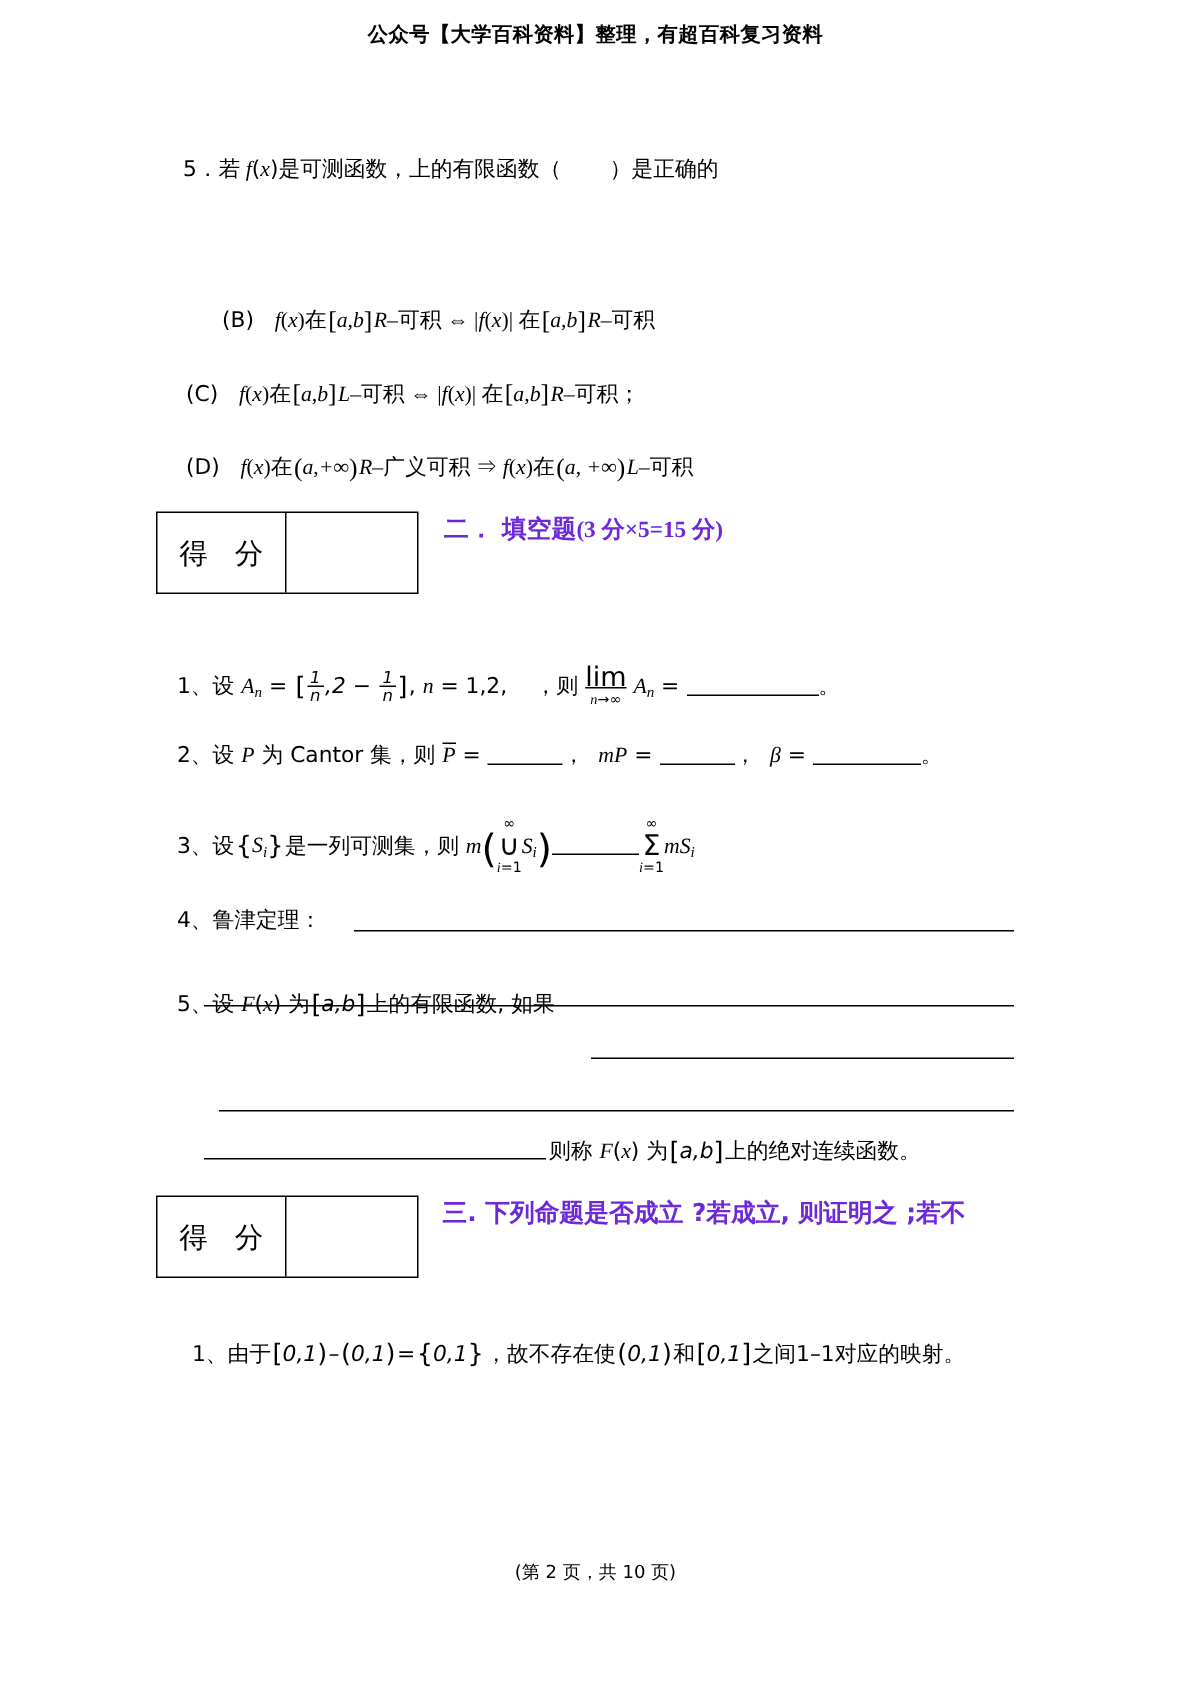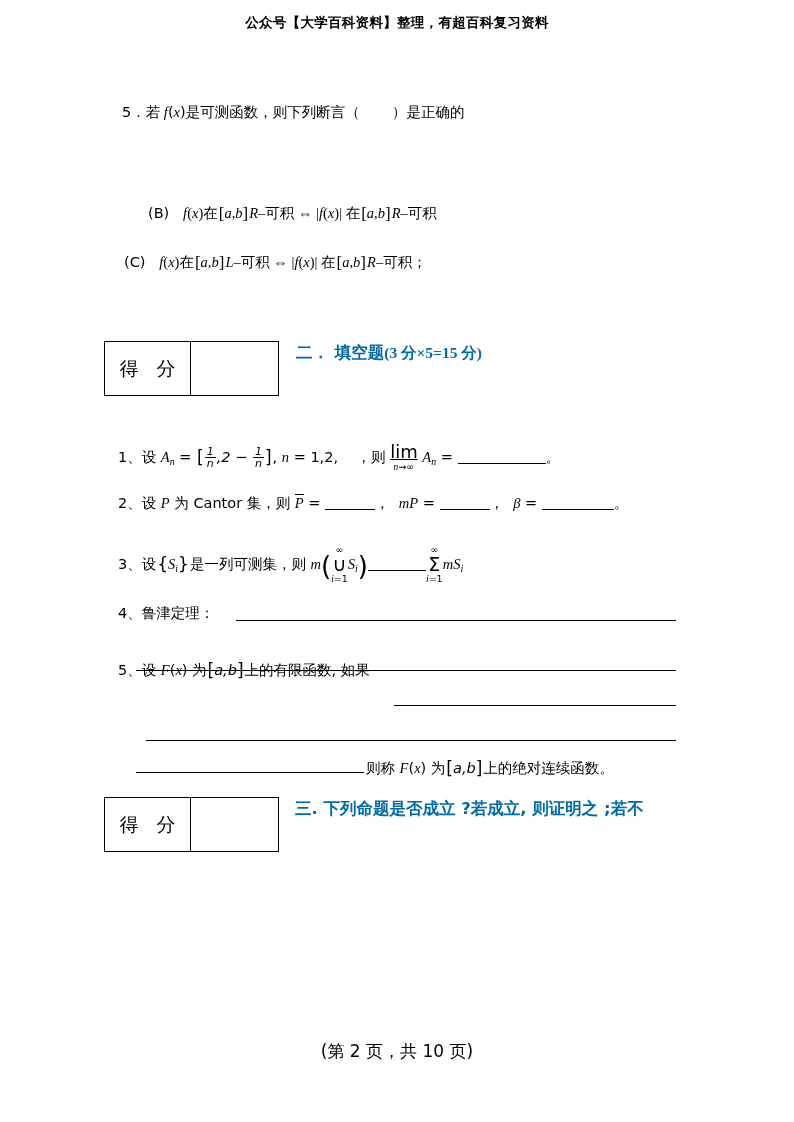--- a/index.html
+++ b/index.html
@@ -93,21 +93,21 @@
   }
   .scorebox .cellR {
     flex: 1;
   }
 
   .sect-title {
     position: absolute;
     font-family: "DejaVu Sans", sans-serif;
     font-weight: bold;
     font-size: 16.5px;
-    color: #0369a1;
+    color: #6d28d9;
     white-space: nowrap;
   }
   .sect-title .paren {
     font-family: "Liberation Serif", serif;
     font-weight: bold;
     font-size: 15.5px;
   }
 
   .blank {
     display: inline-block;
@@ -122,21 +122,21 @@
     height: 0;
   }
 
   .footer {
     position: absolute;
     left: 0;
     top: 1040px;
     width: 794px;
     text-align: center;
     font-family: "DejaVu Sans", sans-serif;
-    font-size: 17px;
+    font-size: 12px;
   }
   .stack {
     display: inline-block;
     text-align: center;
     vertical-align: middle;
     line-height: 1;
   }
   .stack .top { font-size: 9.5px; display: block; }
   .stack .mid { font-size: 19px; display: block; }
   .stack .bot { font-size: 9.5px; display: block; }
@@ -161,34 +161,38 @@
   .ovl { border-top: 1px solid #000; padding-top: 0px; display: inline-block; }
 </style>
 </head>
 <body>
 
 <div class="page">
 
   <div class="banner">公众号【大学百科资料】整理，有超百科复习资料</div>
 
   <div class="ln cn" style="left:122px; top:103px;">
-    <span>5．若</span><i class="v"> f</i>(<i class="v">x</i>)<span>是可测函数，则下列断言（</span>&nbsp;&nbsp;&nbsp;&nbsp;&nbsp;&nbsp;&nbsp;<span>）是正确的</span>
+    <span>5．若</span><i class="v"> f</i>(<i class="v">x</i>)<span>是可测函数，上的有限函数（</span>&nbsp;&nbsp;&nbsp;&nbsp;&nbsp;&nbsp;&nbsp;<span>）是正确的</span>
   </div>
 
 
   <div class="ln cn" style="left:124px; top:203px;margin-left:24px;">
     <span>(B)</span>&nbsp;&nbsp;
     <span class="ln" style="position:static;"><i class="v">f</i>(<i class="v">x</i>)在<span class="br sq">a,b</span><i class="v">R</i>–可积&nbsp;⇔&nbsp;|<i class="v">f</i>(<i class="v">x</i>)|&nbsp;在<span class="br sq">a,b</span><i class="v">R</i>–可积</span>
   </div>
 
   <div class="ln cn" style="left:124px; top:252px;">
     <span>(C)</span>&nbsp;&nbsp;
     <span class="ln" style="position:static;"><i class="v">f</i>(<i class="v">x</i>)在<span class="br sq">a,b</span><i class="v">L</i>–可积&nbsp;⇔&nbsp;|<i class="v">f</i>(<i class="v">x</i>)|&nbsp;在<span class="br sq">a,b</span><i class="v">R</i>–可积；</span>
   </div>
 
+  <div class="ln cn" style="left:124px; top:301px;">
+    <span>(D)</span>&nbsp;&nbsp;
+    <span class="ln" style="position:static;"><i class="v">f</i>(<i class="v">x</i>)在<span class="br rd">a,+∞</span><i class="v">R</i>–广义可积&nbsp;⇒&nbsp;<i class="v">f</i>(<i class="v">x</i>)在<span class="br rd">a, +∞</span><i class="v">L</i>–可积</span>
+  </div>
 
   <div class="scorebox" style="left:104px; top:341px; width:175px; height:55px;">
     <div class="cellL">得 分</div>
     <div class="cellR"></div>
   </div>
 
   <div class="sect-title" style="left:296px; top:342px;">
     <span>二． 填空题</span><span class="paren">(3 分×5=15 分)</span>
   </div>
 
@@ -220,16 +224,19 @@
     则称&nbsp;<i class="v">F</i>(<i class="v">x</i>) 为<span class="br sq">a,b</span>上的绝对连续函数。
   </div>
 
   <div class="scorebox" style="left:104px; top:797px; width:175px; height:55px;">
     <div class="cellL">得 分</div>
     <div class="cellR"></div>
   </div>
 
   <div class="sect-title" style="left:295px; top:798px;">三. 下列命题是否成立 ?若成立, 则证明之 ;若不</div>
 
+  <div class="ln cn" style="left:128px; top:892px;">
+    <span>1、</span>由于<span class="br rl">0,1</span>–<span class="br rd">0,1</span>=<span class="br cu">0,1</span>，故不存在使<span class="br rd">0,1</span>和<span class="br sq">0,1</span>之间1–1对应的映射。
+  </div>
 
   <div class="footer">(第 2 页，共 10 页)</div>
 
 </div>
 
 </body></html>

